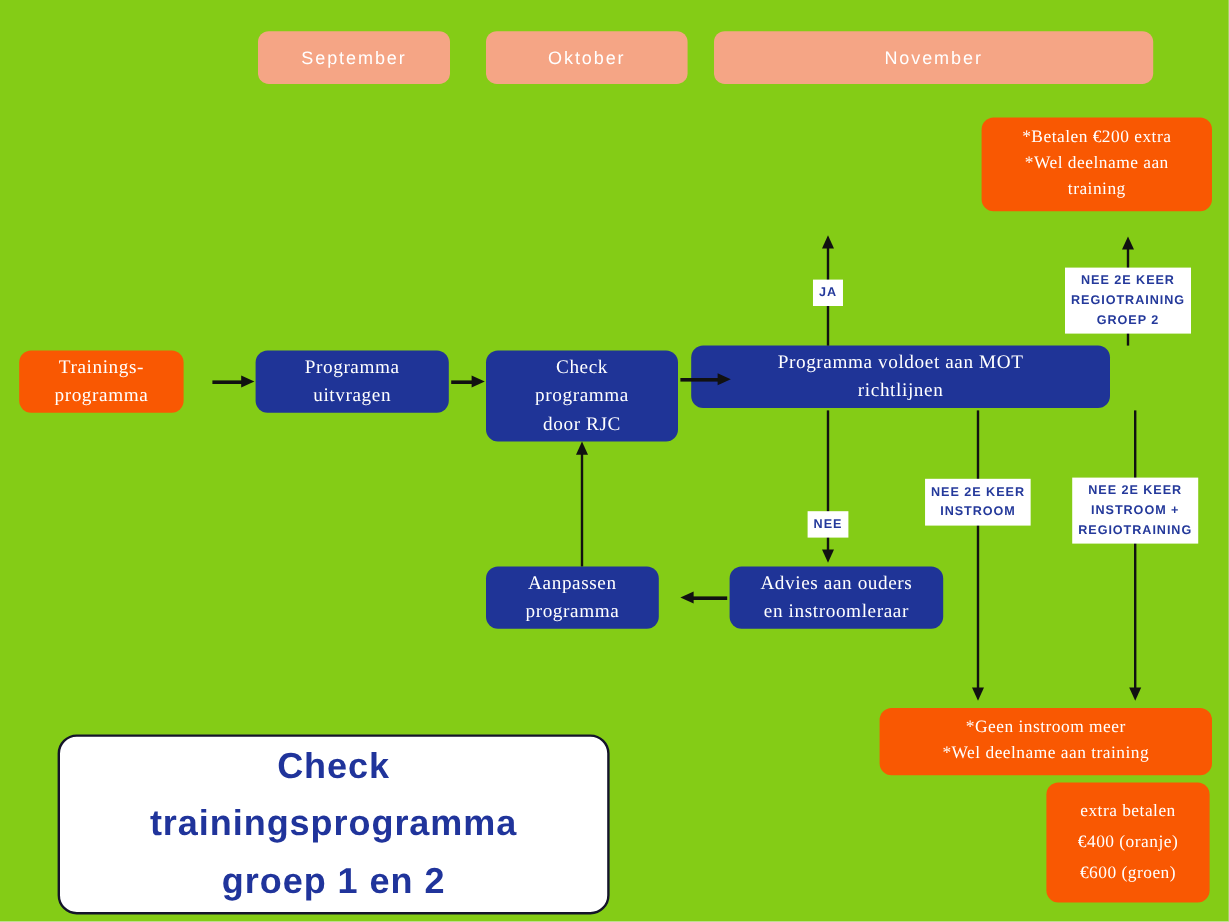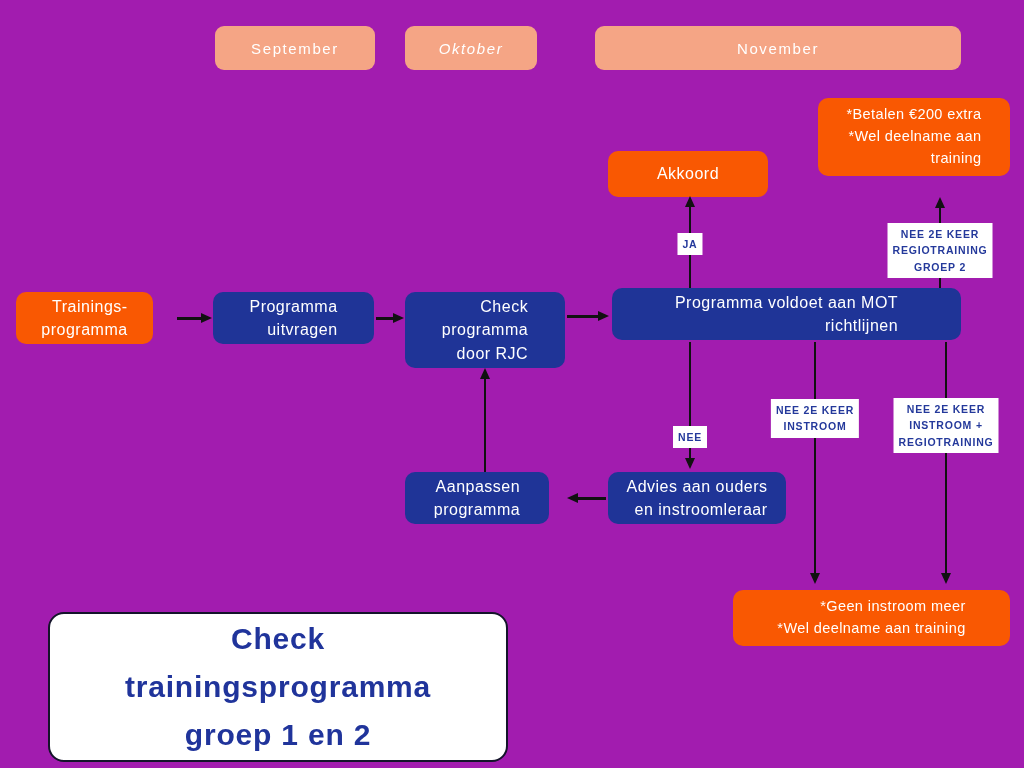--- a/index.html
+++ b/index.html
@@ -8,33 +8,34 @@
     --salmon:#F5A585;
     --label_blue:#24399B;
     --line_black:#111111;
     --title_blue:#20349B;
     --border_dark:#14142A;
   }
   *{margin:0;padding:0;box-sizing:border-box;}
   html,body{background:#e8e8e8;}
   body{font-family:"Liberation Sans","DejaVu Sans",sans-serif;}
   .canvas{
-    position:relative;width:1024px;height:768px;background:#a21caf;
+    position:relative;width:1024px;height:768px;background:#84cc16;
     overflow:hidden;margin:0 auto;
   }
   .pill{
     position:absolute;background:var(--salmon,#F5A585);color:#ffffff;
     border-radius:9px;display:flex;align-items:center;justify-content:center;
     font-size:15px;letter-spacing:1.6px;
   }
   .node{
     position:absolute;border-radius:10px;color:#ffffff;
-    display:flex;align-items:center;justify-content:center;text-align:right;
+    display:flex;align-items:center;justify-content:center;text-align:center;
     white-space:pre-line;font-size:16px;letter-spacing:0.5px;line-height:1.45;
     padding:8px 6px;
+    font-family:Liberation Serif, serif;
   }
   .node.orange{background:var(--orange,#F95802);}
   .node.blue{background:var(--blue,#1F3497);}
   .node.small{font-size:14.5px;letter-spacing:0.4px;line-height:1.5;}
   .edge-label{
     position:absolute;transform:translateX(-50%);z-index:3;
     color:var(--label_blue,#24399B);background:#ffffff;
     font-weight:bold;font-size:10.5px;letter-spacing:0.8px;
     text-align:center;white-space:pre-line;line-height:1.55;padding:3px 5px;
   }
@@ -52,46 +53,48 @@
     color:var(--title_blue,#20349B);font-weight:bold;font-size:30px;
     letter-spacing:0.8px;line-height:1.6;white-space:pre-line;
   }
 </style>
 </head>
 <body>
 
 <div class="canvas">
 
   <div class="pill" style="left:215px;top:26px;width:160px;height:44px;">September</div>
-  <div class="pill" style="left:405px;top:26px;width:132px;height:44px;font-style:italic;">Oktober</div>
+  <div class="pill" style="left:405px;top:26px;width:168px;height:44px;">Oktober</div>
   <div class="pill" style="left:595px;top:26px;width:366px;height:44px;">November</div>
 
   <div class="node orange small" style="left:818px;top:98px;width:192px;height:78px;">*Betalen €200 extra
 *Wel deelname aan
 training</div>
 
-  <div class="node orange" style="left:608px;top:151px;width:160px;height:46px;">Akkoord</div>
 
   <div class="node orange" style="left:16px;top:292px;width:137px;height:52px;">Trainings-
 programma</div>
   <div class="node blue" style="left:213px;top:292px;width:161px;height:52px;">Programma
 uitvragen</div>
   <div class="node blue" style="left:405px;top:292px;width:160px;height:76px;">Check
 programma
 door RJC</div>
-  <div class="node blue" style="left:612px;top:288px;width:349px;height:52px;">Programma voldoet aan MOT
+  <div class="node blue" style="left:576px;top:288px;width:349px;height:52px;">Programma voldoet aan MOT
 richtlijnen</div>
 
   <div class="node blue" style="left:405px;top:472px;width:144px;height:52px;">Aanpassen
 programma</div>
   <div class="node orange small" style="left:733px;top:590px;width:277px;height:56px;">*Geen instroom meer
 *Wel deelname aan training</div>
 
   <div class="node blue" style="left:608px;top:472px;width:178px;height:52px;">Advies aan ouders
 en instroomleraar</div>
+  <div class="node orange small" style="left:872px;top:652px;width:136px;height:100px;line-height:1.8;">extra betalen
+€400 (oranje)
+€600 (groen)</div>
 
   <div class="title-box">Check
 trainingsprogramma
 groep 1 en 2</div>
 
   <div class="line-h" style="left:177px;top:317px;width:26px;"></div>
   <div class="ah right" style="left:201px;top:312.5px;"></div>
 
   <div class="line-h" style="left:376px;top:317px;width:19px;"></div>
   <div class="ah right" style="left:393px;top:312.5px;"></div>

